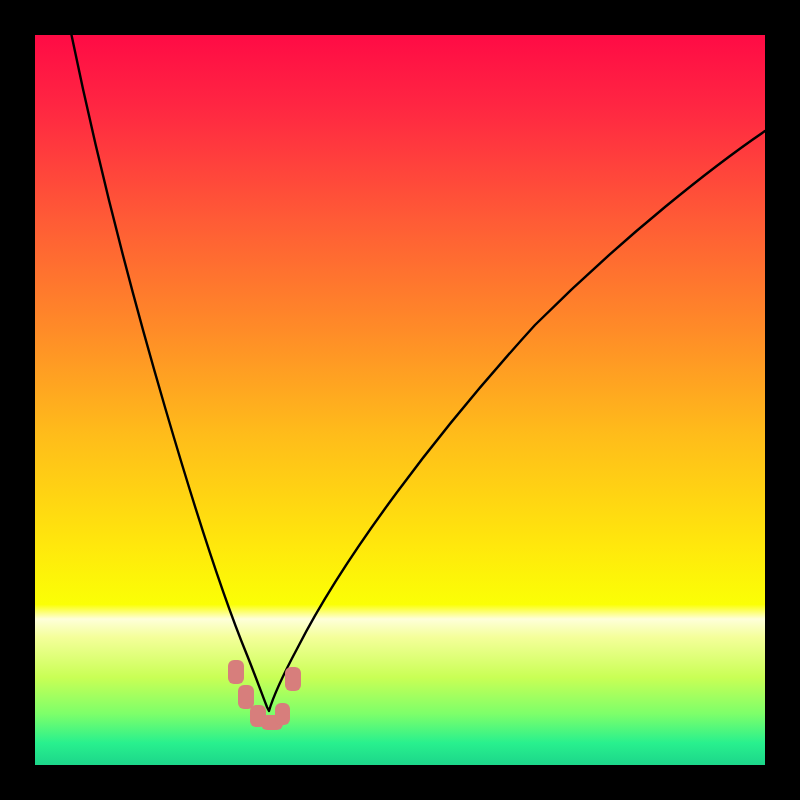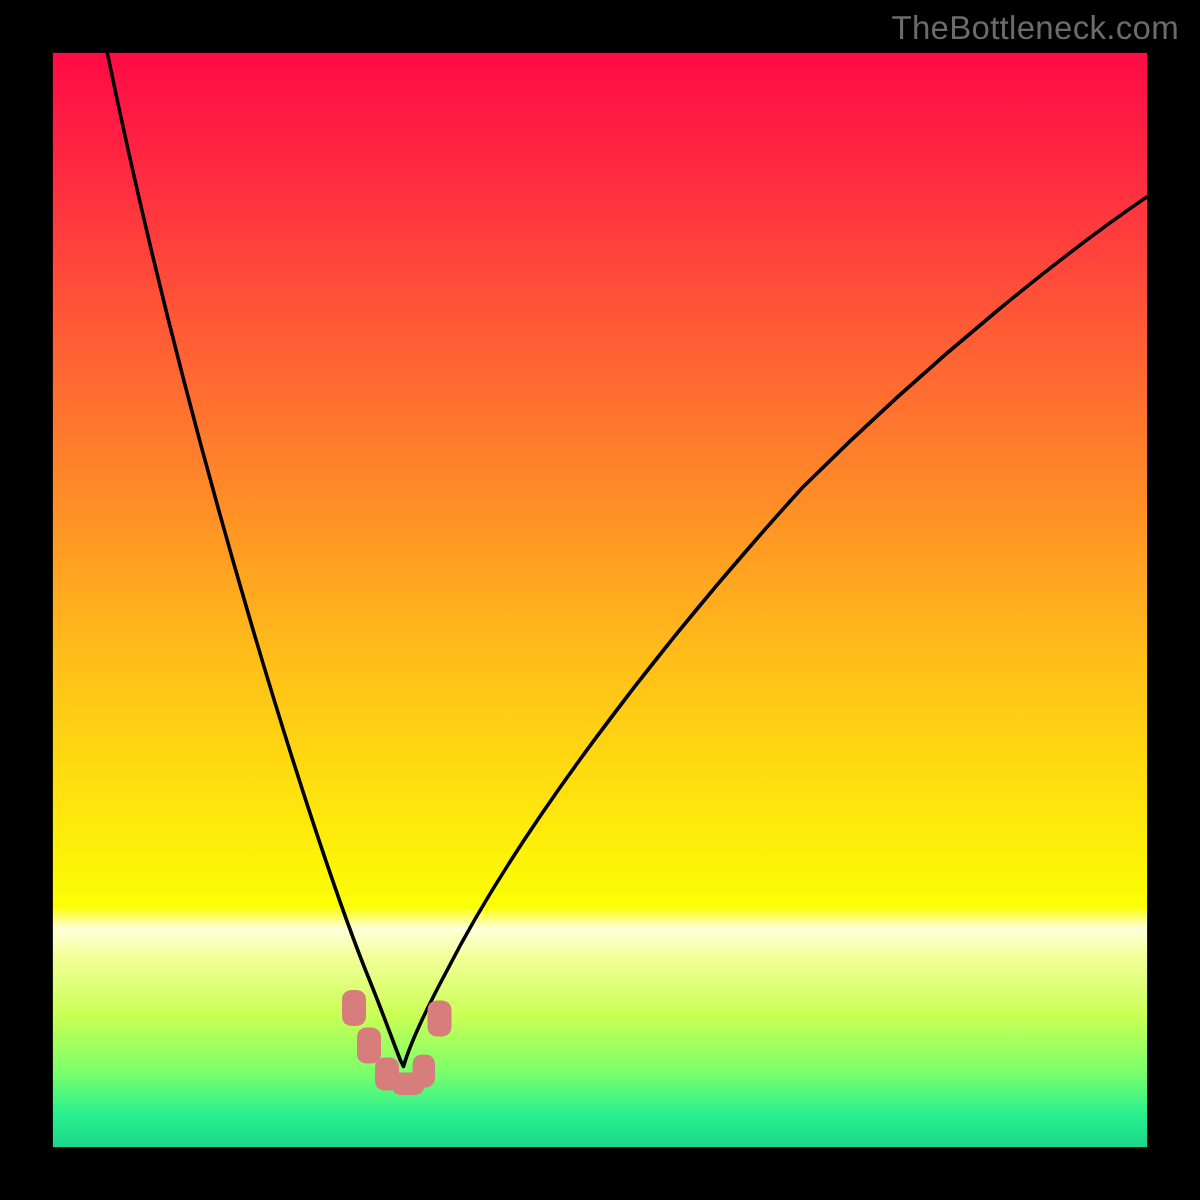--- a/index.html
+++ b/index.html
@@ -53,21 +53,20 @@
   .marker {
     position: absolute;
     border-radius: 6px;
     z-index: 4;
   }
 </style>
 </head>
 <body>
 
 <div class="stage">
-  <div class="watermark">TheBottleneck.com</div>
 
   <div class="plot">
     <svg class="gradient" viewBox="0 0 730 730" preserveAspectRatio="none">
       <defs>
         <linearGradient id="bg" x1="0" y1="0" x2="0" y2="1">
             <stop offset="0%" stop-color="#ff0b45"></stop>
             <stop offset="10%" stop-color="#ff2742"></stop>
             <stop offset="25%" stop-color="#ff5a36"></stop>
             <stop offset="40%" stop-color="#ff8a28"></stop>
             <stop offset="55.00000000000001%" stop-color="#ffbd1a"></stop>

